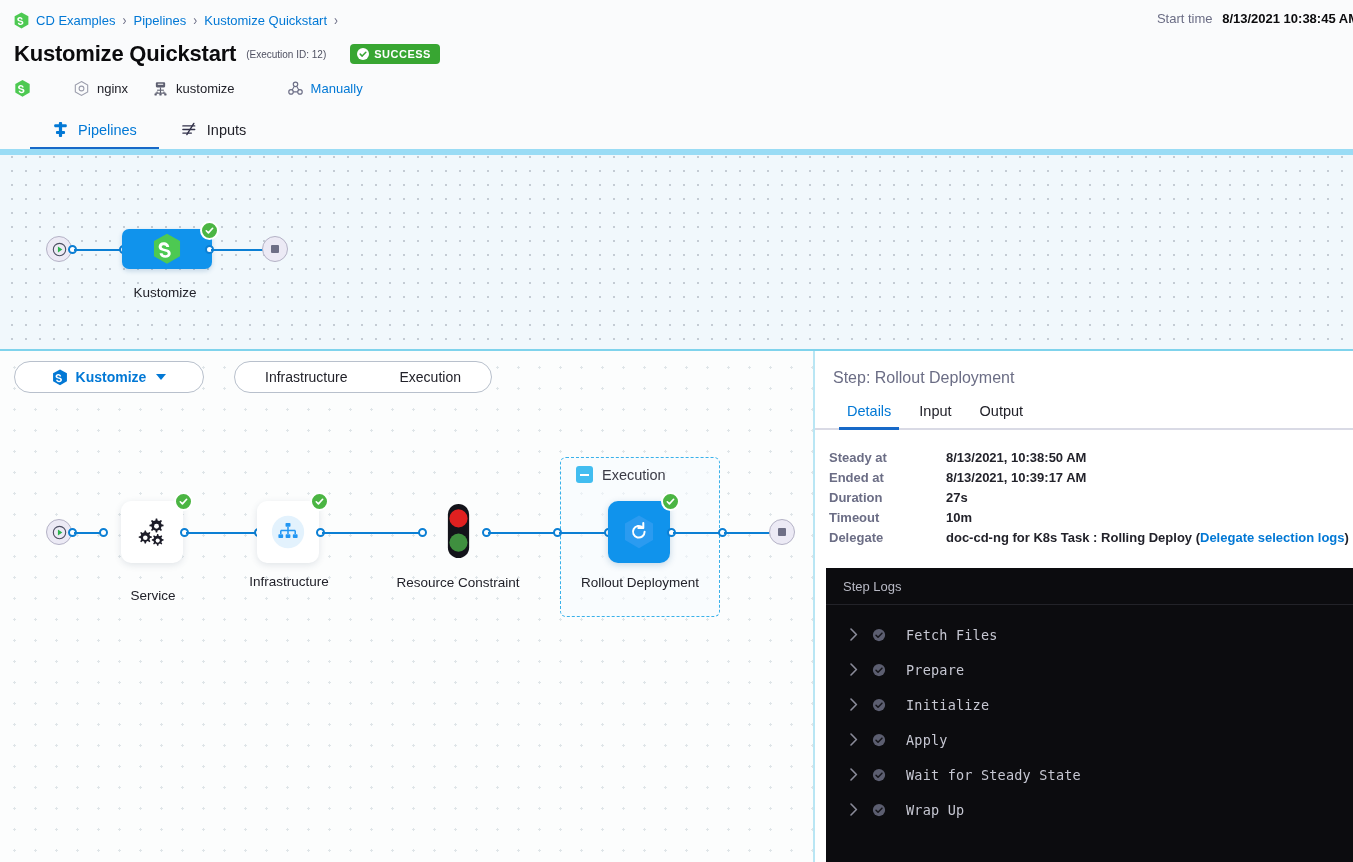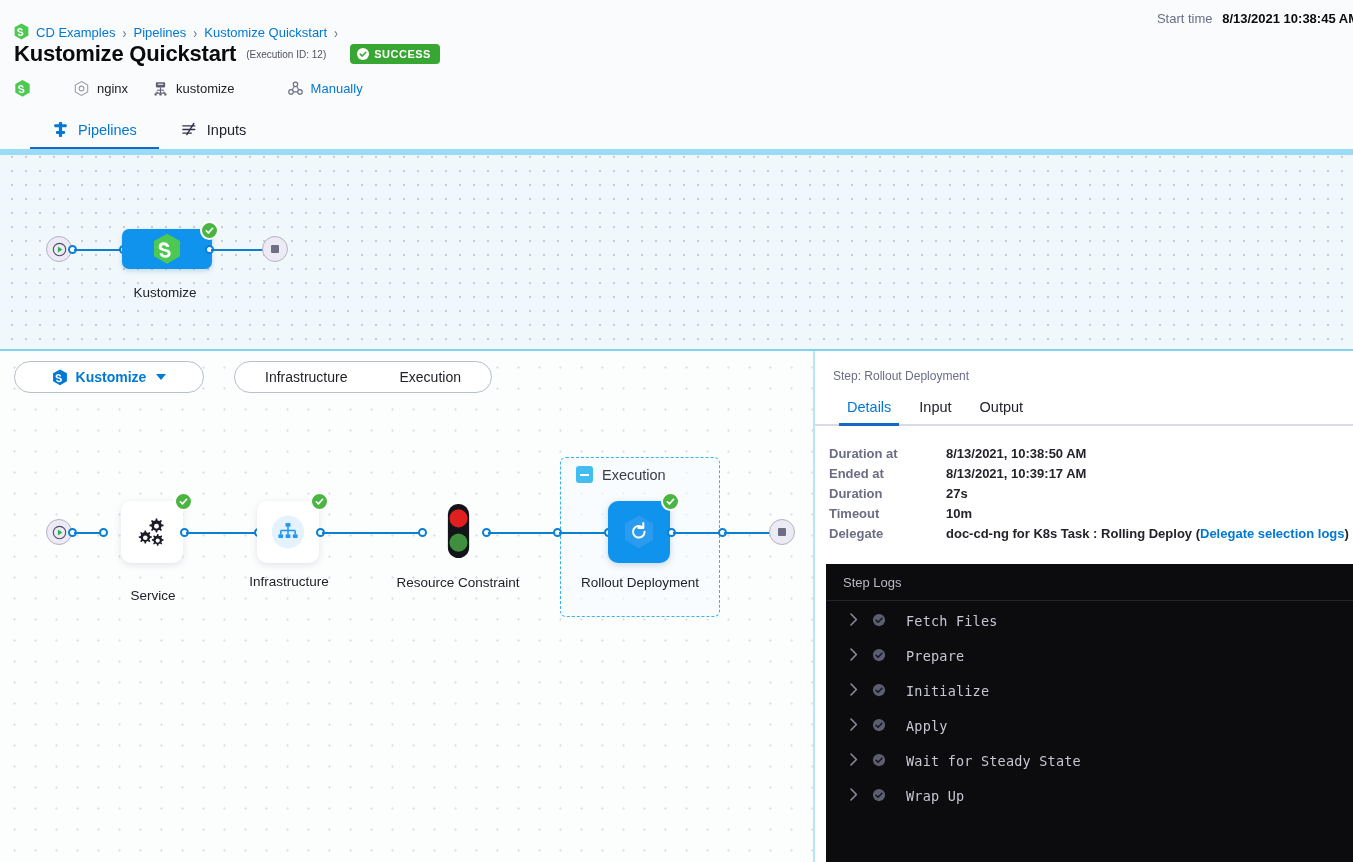--- a/index.html
+++ b/index.html
@@ -6,21 +6,21 @@
   html, body {
     width: 1353px; height: 862px;
     font-family: "Liberation Sans", sans-serif;
     background: #ffffff; color: #22222a;
     overflow: hidden;
   }
   .app { position: relative; width: 1353px; height: 862px; display: flex; flex-direction: column; }
 
   
   .header { position: relative; background: #fafbfc; padding: 0 14px; flex: 0 0 auto; }
-  .breadcrumb { display: flex; align-items: flex-end; gap: 7px; height: 40px; font-size: 13px; }
+  .breadcrumb { display: flex; align-items: center; gap: 7px; height: 40px; font-size: 13px; }
   .bc-logo { width: 15px; height: 17px; flex: 0 0 auto; }
   .bc-link { color: #0278d5; cursor: pointer; white-space: nowrap; }
   .bc-sep { color: #6b6d85; font-size: 12px; transform: scaleY(1.25); }
 
   .start-time {
     position: absolute; top: 11px; right: -6px;
     font-size: 13px; white-space: nowrap;
   }
   .start-time .st-label { color: #6b6d85; }
   .start-time .st-value { color: #0b0b0d; font-weight: bold; margin-left: 6px; }
@@ -136,36 +136,36 @@
     background: #ffffff; display: flex; align-items: center;
     font-size: 14px; cursor: pointer;
   }
   .pill.stage-select { width: 190px; justify-content: center; gap: 8px; color: #0278d5; font-weight: bold; }
   .caret { width: 0; height: 0; border-left: 5px solid transparent; border-right: 5px solid transparent; border-top: 6px solid #0278d5; margin-left: 2px; }
   .pill.segmented { padding: 0 4px; gap: 0; }
   .seg { padding: 0 26px; font-size: 14px; color: #22222a; height: 30px; display: flex; align-items: center; cursor: pointer; }
 
   
   .right-panel { flex: 1 1 auto; display: flex; flex-direction: column; background: #ffffff; min-width: 0; }
-  .rp-title { font-size: 12px; color: #6b6d85; padding: 18px 0 0 18px; }
+  .rp-title { font-size: 16px; color: #6b6d85; padding: 18px 0 0 18px; }
   .rp-tabs { display: flex; gap: 0; padding: 0 0 0 18px; margin-top: 16px; border-bottom: 2px solid #d9dae5; }
   .rp-tab { font-size: 14.5px; padding: 0 14px 9px 14px; cursor: pointer; color: #22222a; position: relative; }
   .rp-tab.active { color: #0278d5; }
   .rp-tab.active::after { content: ""; position: absolute; left: 6px; right: 6px; bottom: -2px; height: 3px; background: #1769c8; }
   .rp-details { padding: 18px 0 0 14px; }
   .detail-row { display: flex; font-size: 13px; line-height: 20px; }
   .detail-key { width: 117px; flex: 0 0 auto; color: #6b6d85; font-weight: bold; }
   .detail-val { color: #22222a; font-weight: bold; }
   .detail-val a { color: #0278d5; text-decoration: none; font-weight: bold; cursor: pointer; }
 
   
   .logs { margin-top: 20px; margin-left: 11px; background: #0c0c0f; flex: 1 1 auto; display: flex; flex-direction: column; min-height: 0; }
   .logs-head { font-size: 13px; color: #b8b9c4; padding: 11px 0 10px 17px; border-bottom: 1px solid #232329; }
   .logs-body { padding-top: 12px; overflow: hidden; }
-  .log-row { display: flex; align-items: flex-start; height: 35px; padding-left: 24px; gap: 0; cursor: pointer; }
+  .log-row { display: flex; align-items: center; height: 35px; padding-left: 24px; gap: 0; cursor: pointer; }
   .log-chev { width: 22px; flex: 0 0 auto; display: flex; align-items: center; }
   .log-state { width: 34px; flex: 0 0 auto; display: flex; align-items: center; }
   .log-name { font-family: "DejaVu Sans Mono", monospace; font-size: 13.5px; color: #c6c7d2; letter-spacing: 0.2px; }
 </style>
 </head>
 <body>
 
 <div class="app">
 
   <div class="header">
@@ -447,21 +447,21 @@
       <div class="rp-title">Step: Rollout Deployment</div>
 
       <div class="rp-tabs">
         <div class="rp-tab active">Details</div>
         <div class="rp-tab">Input</div>
         <div class="rp-tab">Output</div>
       </div>
 
       <div class="rp-details">
         <div class="detail-row">
-          <span class="detail-key">Duration at</span>
+          <span class="detail-key">Steady at</span>
           <span class="detail-val">8/13/2021, 10:38:50 AM</span>
         </div>
         <div class="detail-row">
           <span class="detail-key">Ended at</span>
           <span class="detail-val">8/13/2021, 10:39:17 AM</span>
         </div>
         <div class="detail-row">
           <span class="detail-key">Duration</span>
           <span class="detail-val">27s</span>
         </div>

